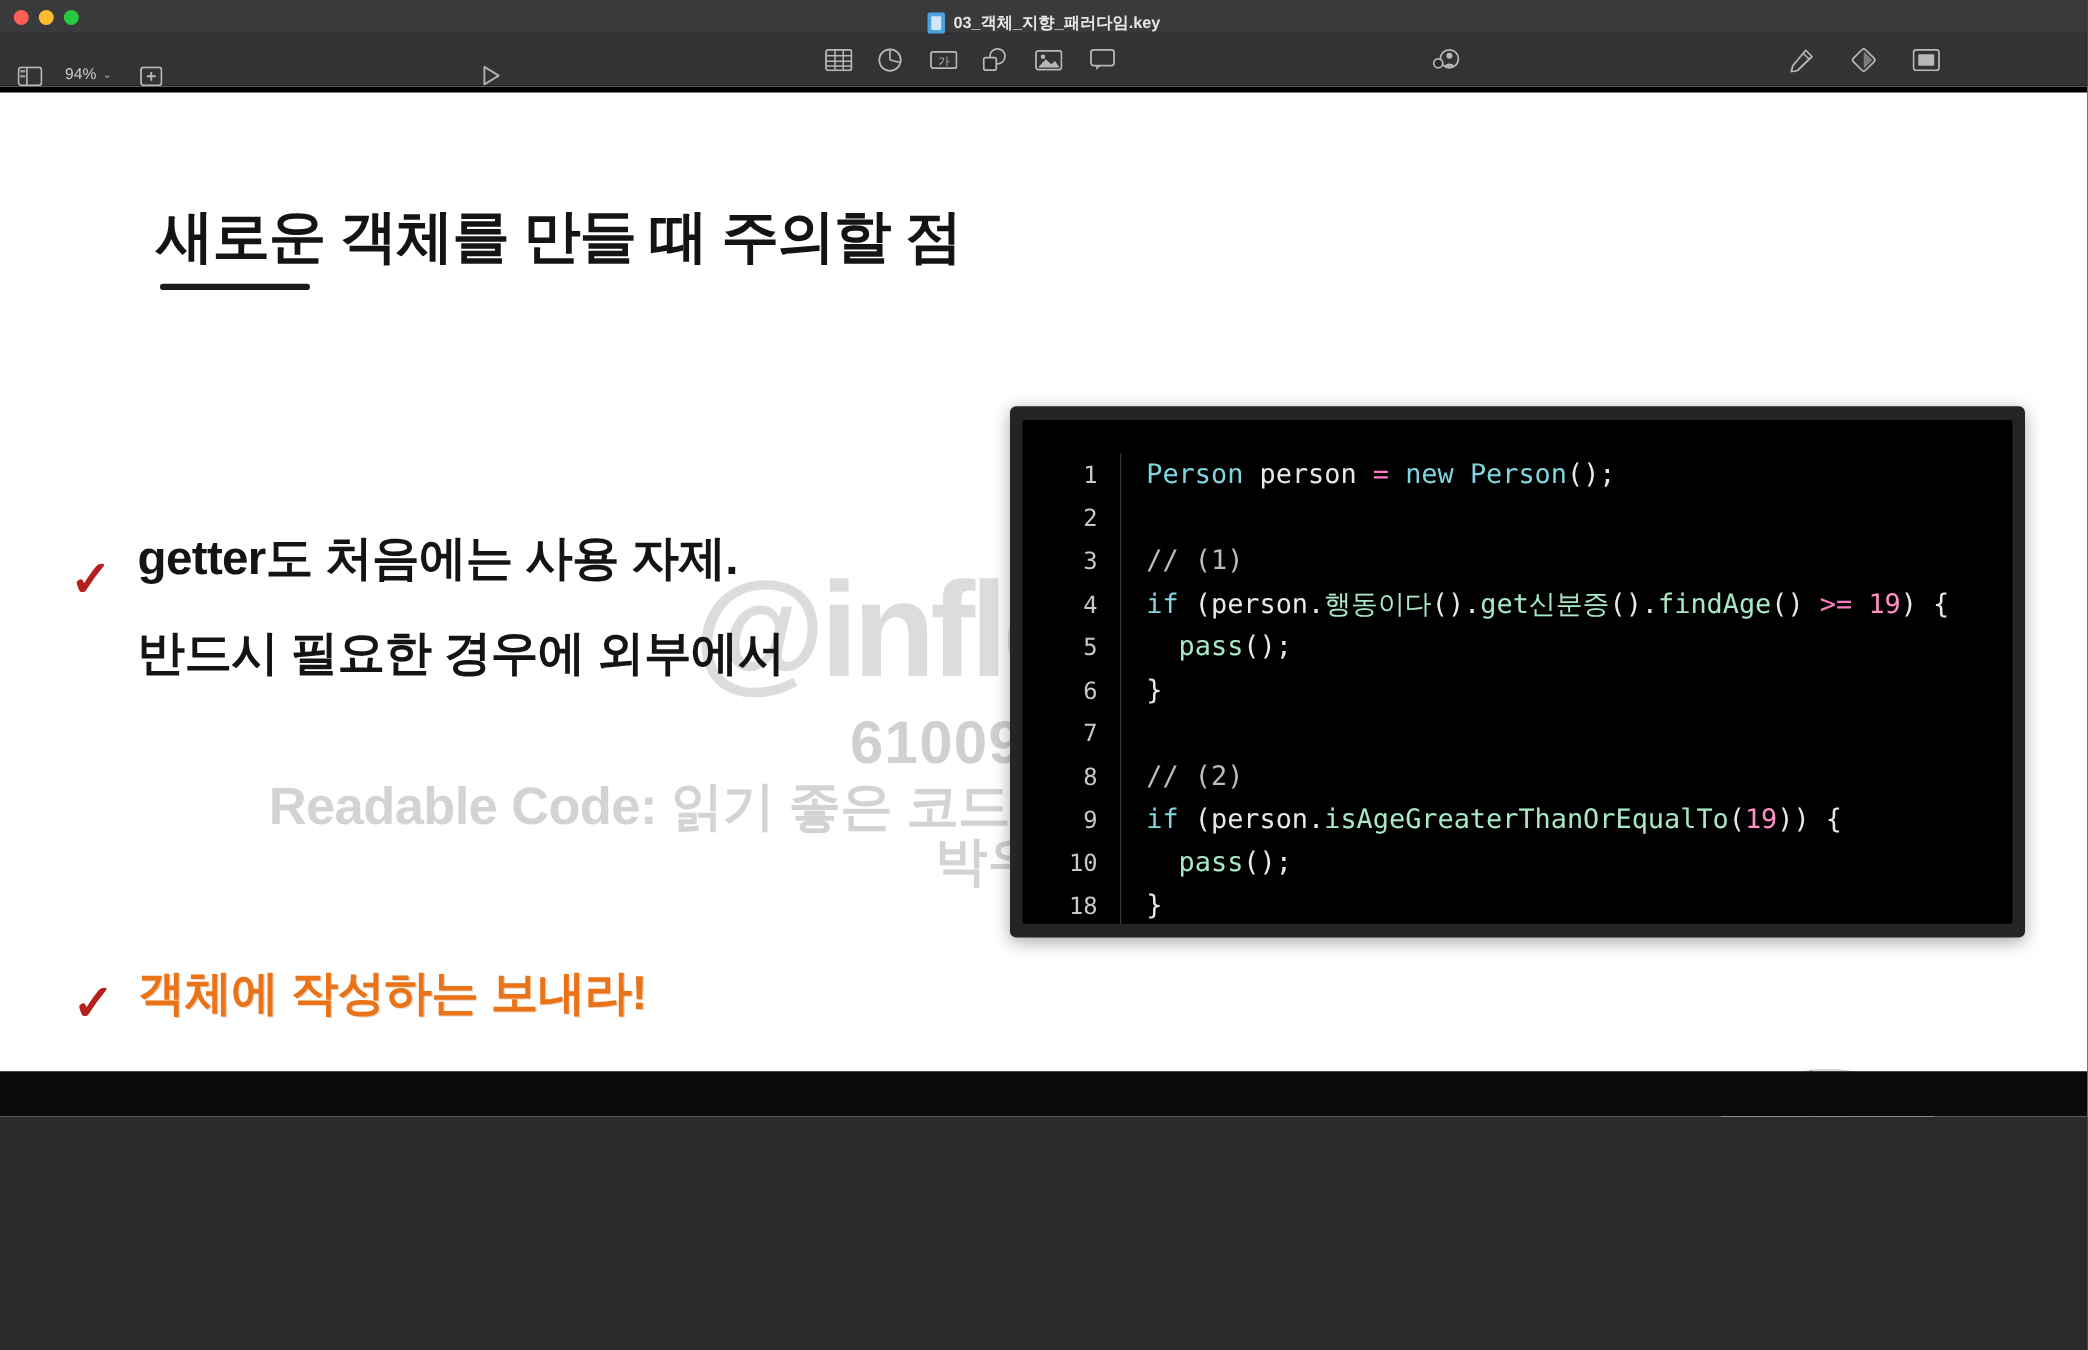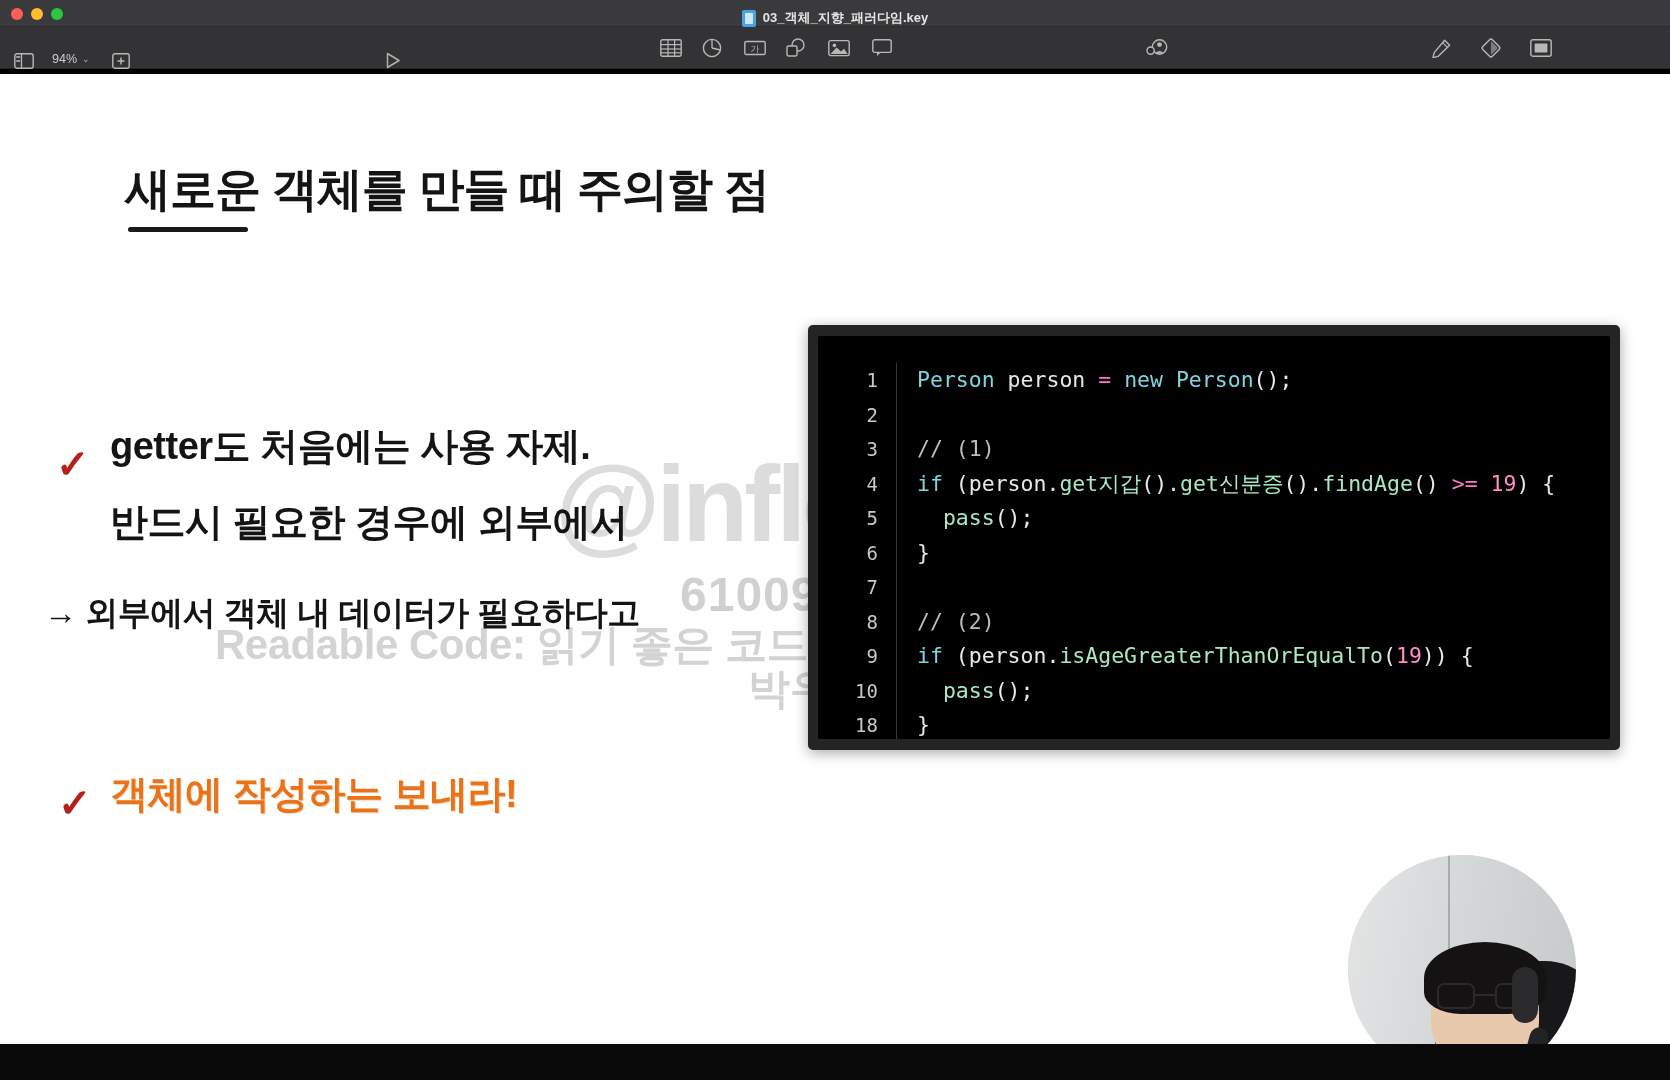--- a/index.html
+++ b/index.html
@@ -63,21 +63,21 @@
   }
   .zoom-chev { font-size: 9px; color: #b0b0b0; }
   .sidebar-btn { position: absolute; left: 14px; top: 26px; }
   .insert-btn { position: absolute; left: 112px; top: 26px; }
   .play-btn { position: absolute; left: 385px; top: 25px; }
 
   
   .canvas {
     position: absolute;
     top: 69px; left: 0;
-    width: 1670px; height: 1011px;
+    width: 1670px; height: 824px;
     background: #ffffff;
     overflow: hidden;
   }
   .canvas-black-top {
     position: absolute; top: 0; left: 0; width: 1670px; height: 5px; background: #000;
   }
   .canvas-black-bottom {
     position: absolute; bottom: 0; left: 0; width: 1670px; height: 36px; background: #0a0a0a;
   }
 
@@ -391,32 +391,31 @@
 
     <div class="wm-big">@inflearn</div>
     <div class="wm-num">610092</div>
     <div class="wm-line">Readable Code: 읽기 좋은 코드를 작성하는 사고법</div>
     <div class="wm-name">박우빈</div>
 
     <div class="check b1-check">✓</div>
     <div class="b1-l1">getter도 처음에는 사용 자제.</div>
     <div class="b1-l2">반드시 필요한 경우에 외부에서</div>
 
-    <div class="arrow-l1">→ 외부에서 객체 내 데이터가 필요하다고</div>
 
     <div class="check b2-check">✓</div>
     <div class="b2-text">객체에 작성하는 보내라!</div>
 
     <div class="code-shell">
       <div class="code-inner">
         <div class="code-rows" id="code-rows">
             <div class="code-row"><span class="ln">1</span><span class="gutter"></span><span class="ct"><span class="tok-type">Person</span> person<span class="tok-op"> = </span><span class="tok-kw">new</span> <span class="tok-type">Person</span>();</span></div>
             <div class="code-row"><span class="ln">2</span><span class="gutter"></span><span class="ct"></span></div>
             <div class="code-row"><span class="ln">3</span><span class="gutter"></span><span class="ct"><span class="tok-com">// (1)</span></span></div>
-            <div class="code-row"><span class="ln">4</span><span class="gutter"></span><span class="ct"><span class="tok-kw">if</span> (person.<span class="tok-fn">get지갑</span>().<span class="tok-fn">get신분증</span>().<span class="tok-fn">findAge</span>() <span class="tok-op">&gt;=</span> <span class="tok-num">19</span>) {</span></div>
+            <div class="code-row"><span class="ln">4</span><span class="gutter"></span><span class="ct"><span class="tok-kw">if</span> (person.<span class="tok-fn">행동이다</span>().<span class="tok-fn">get신분증</span>().<span class="tok-fn">findAge</span>() <span class="tok-op">&gt;=</span> <span class="tok-num">19</span>) {</span></div>
             <div class="code-row"><span class="ln">5</span><span class="gutter"></span><span class="ct">  <span class="tok-fn">pass</span>();</span></div>
             <div class="code-row"><span class="ln">6</span><span class="gutter"></span><span class="ct">}</span></div>
             <div class="code-row"><span class="ln">7</span><span class="gutter"></span><span class="ct"></span></div>
             <div class="code-row"><span class="ln">8</span><span class="gutter"></span><span class="ct"><span class="tok-com">// (2)</span></span></div>
             <div class="code-row"><span class="ln">9</span><span class="gutter"></span><span class="ct"><span class="tok-kw">if</span> (person.<span class="tok-fn">isAgeGreaterThanOrEqualTo</span>(<span class="tok-num">19</span>)) {</span></div>
             <div class="code-row"><span class="ln">10</span><span class="gutter"></span><span class="ct">  <span class="tok-fn">pass</span>();</span></div>
             <div class="code-row"><span class="ln">18</span><span class="gutter"></span><span class="ct">}</span></div>
           </div>
       </div>
     </div>

